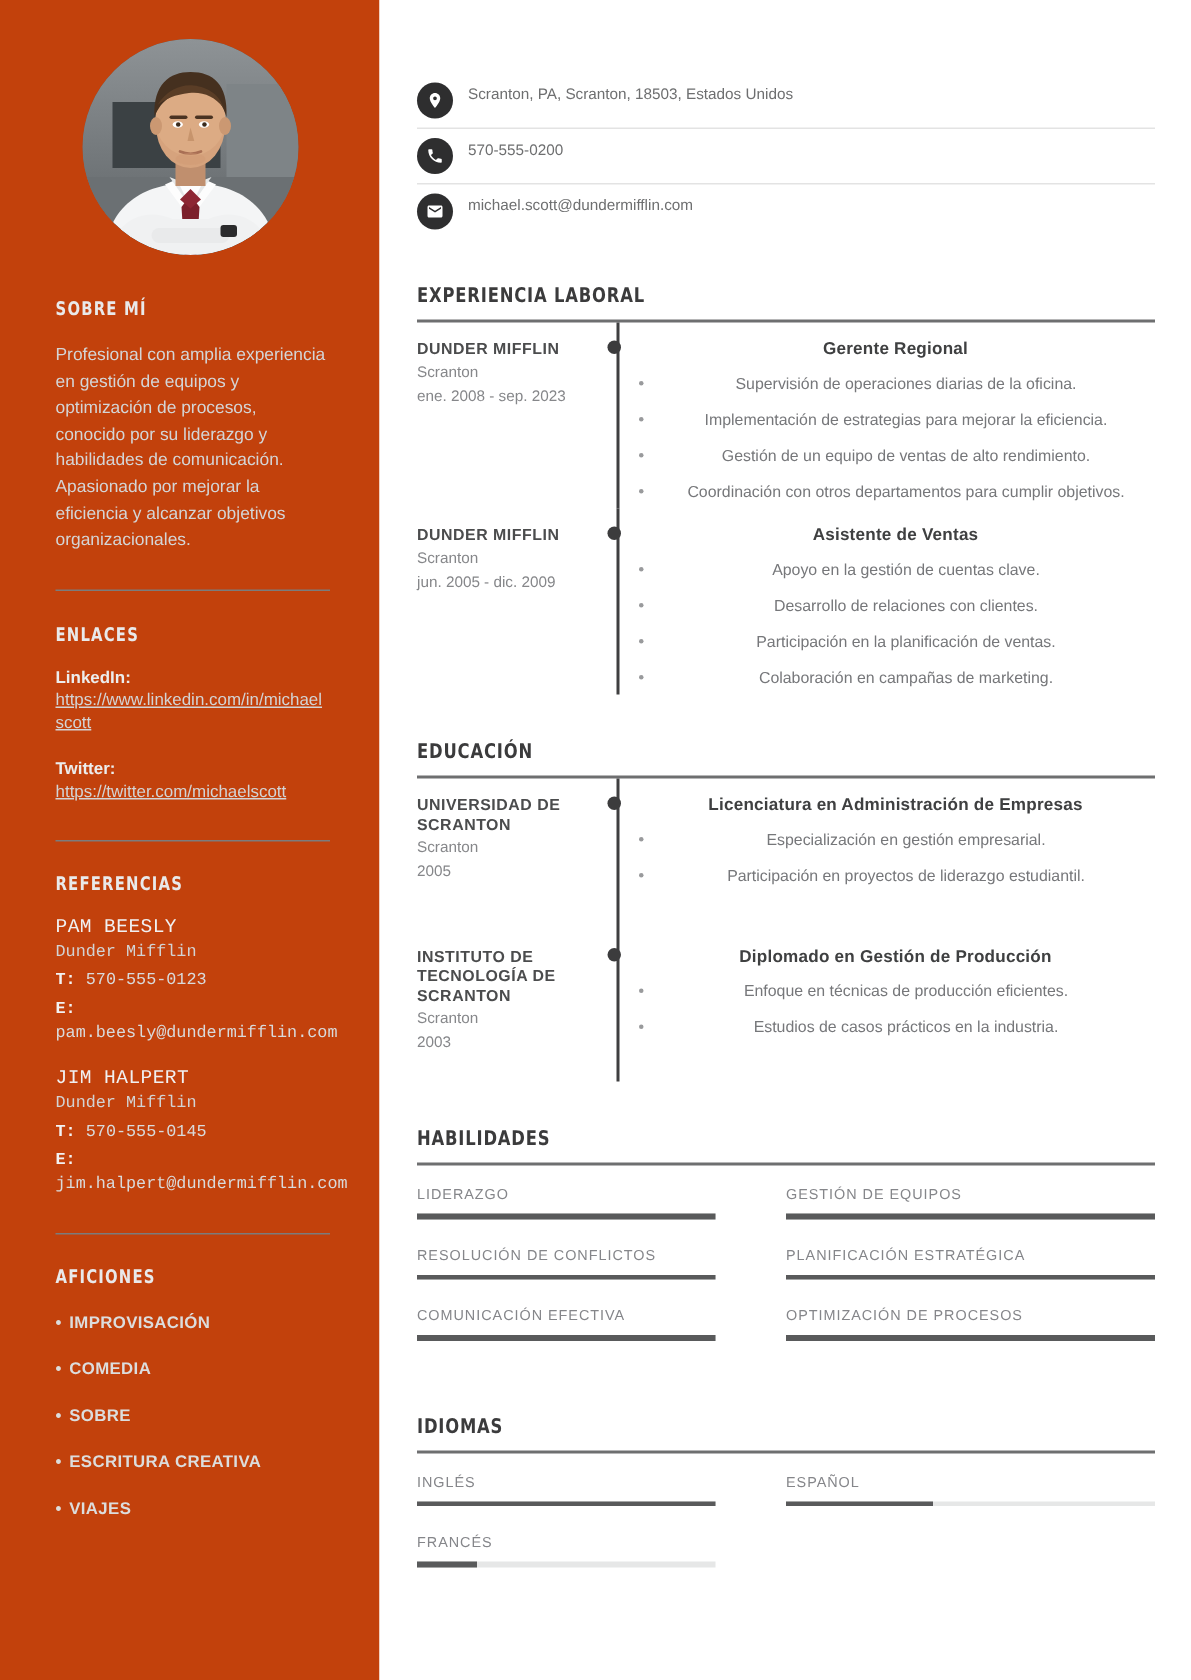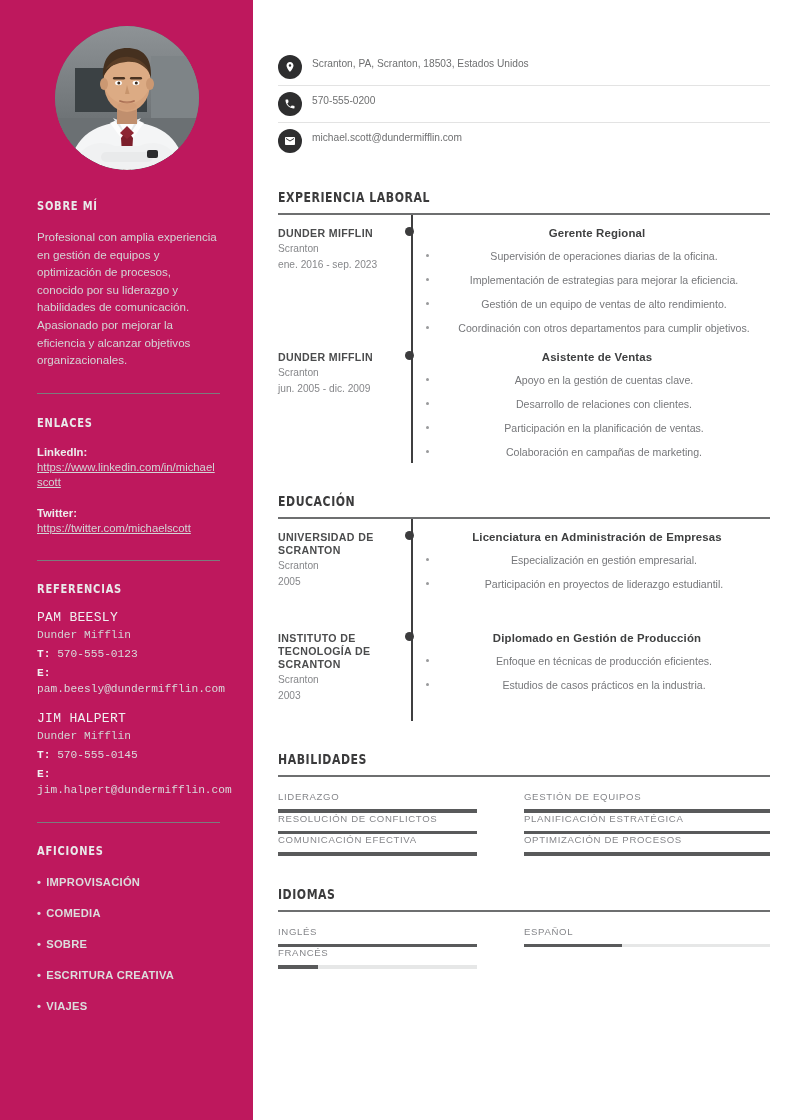--- a/index.html
+++ b/index.html
@@ -8,21 +8,21 @@
     font-family:"Liberation Sans", sans-serif;
     background:#ffffff;
     overflow:hidden;
   }
   .page { position:relative; width:794px; height:1120px; display:flex; }
 
   
   .sidebar {
     width:253px;
     flex:0 0 253px;
-    background:#be185d;
+    background:#c2410c;
     padding:0 0 0 0;
     position:relative;
   }
   .photo-wrap {
     margin:26px auto 0 auto;
     width:144px; height:144px;
     border-radius:50%;
     overflow:hidden;
     position:relative;
     background:#6f7376;
@@ -249,20 +249,21 @@
 
   
   .bars {
     display:flex;
     flex-wrap:wrap;
     margin-top:14px;
   }
   .bar-cell {
     width:50%;
     padding-right:47px;
+    margin-bottom:19px;
   }
   .bar-cell:nth-child(even) { padding-right:0; padding-left:0; }
   .bar-label {
     font-size:9.6px;
     color:#85868a;
     letter-spacing:0.65px;
     text-transform:uppercase;
     line-height:12px;
     margin-bottom:6px;
   }
@@ -433,21 +434,21 @@
     </div>
 
     <section class="sec">
       <div class="sec-title">EXPERIENCIA LABORAL</div>
       <div class="sec-rule"></div>
 
       <div class="tl-entry">
         <div class="tl-left">
           <div class="tl-org">DUNDER MIFFLIN</div>
           <div class="tl-sub">Scranton</div>
-          <div class="tl-sub">ene. 2016 - sep. 2023</div>
+          <div class="tl-sub">ene. 2008 - sep. 2023</div>
         </div>
         <div class="tl-mid">
           <div class="tl-line"></div>
           <div class="tl-dot"></div>
         </div>
         <div class="tl-right">
           <div class="tl-title">Gerente Regional</div>
           <div class="tl-bullets">
             <div class="tl-bullet">Supervisión de operaciones diarias de la oficina.</div>
             <div class="tl-bullet">Implementación de estrategias para mejorar la eficiencia.</div>

